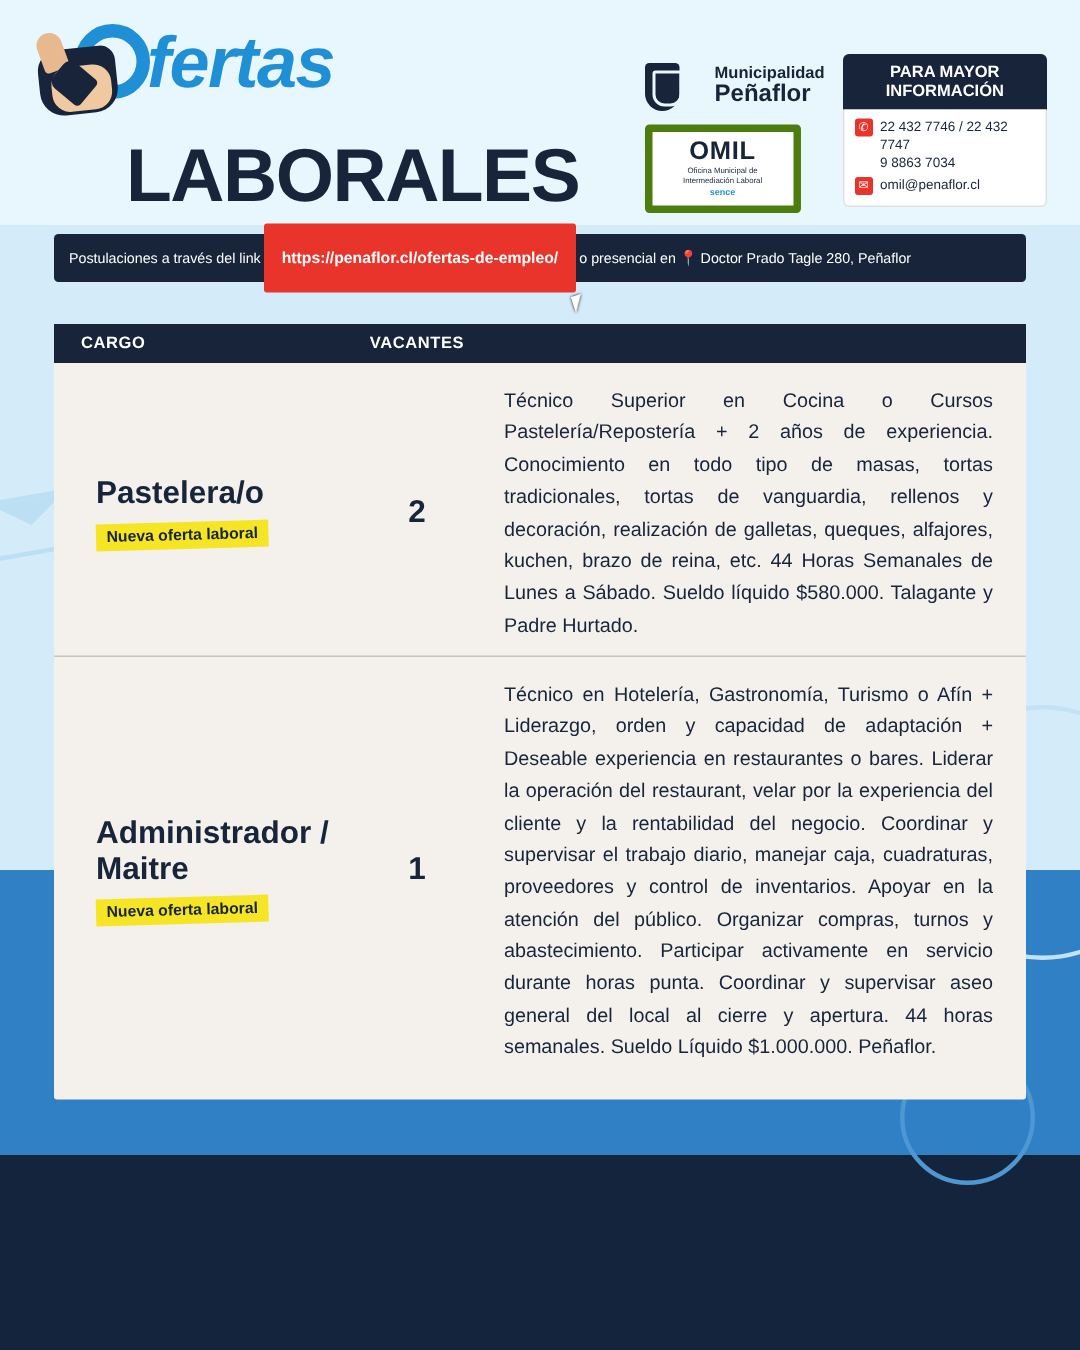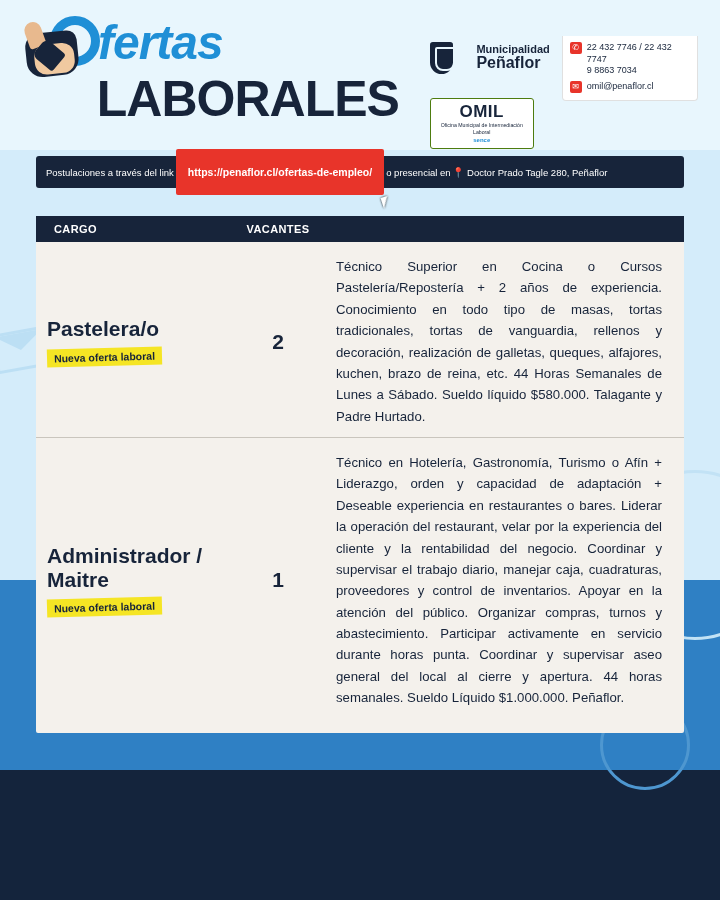--- a/index.html
+++ b/index.html
@@ -144,23 +144,22 @@
     line-height: 1;
     margin-left: -4px;
     font-style: italic;
   }
   .word-laborales {
     font-size: 50px;
     font-weight: bold;
     color: #17243a;
     letter-spacing: -1px;
     line-height: 1;
-    margin-top: 2px;
+    margin-top: 20px;
     margin-left: 48px;
-    text-align: center;
   }
 
   .muni-block {
     width: 120px;
     margin-top: 28px;
     margin-left: 18px;
   }
   .muni-row {
     display: flex;
     align-items: center;
@@ -186,23 +185,23 @@
     color: #17243a;
     line-height: 1.05;
   }
   .muni-text-2 {
     font-size: 16px;
     font-weight: bold;
     color: #17243a;
     line-height: 1.05;
   }
   .omil-box {
-    margin-top: 24px;
+    margin-top: 9px;
     background: #ffffff;
-    border: 1px solid #4d7c0f;
+    border: 5px solid #4d7c0f;
     border-radius: 3px;
     padding: 4px 6px 5px 6px;
     text-align: center;
     width: 104px;
   }
   .omil-title {
     font-size: 17px;
     font-weight: bold;
     color: #17243a;
     letter-spacing: 0.5px;
@@ -325,21 +324,21 @@
   .th-req   { flex: 1;      padding: 7px 0 7px 16px; }
 
   .row {
     display: flex;
     align-items: center;
     padding: 14px 0 10px 0;
   }
   .row + .row { border-top: 1px solid #c9c5bd; }
   .c-cargo {
     width: 200px;
-    padding: 0 10px 0 11px;
+    padding: 0 10px 0 28px;
   }
   .cargo-title {
     font-size: 21px;
     font-weight: bold;
     color: #17243a;
     line-height: 1.12;
   }
   .badge {
     display: inline-block;
     margin-top: 7px;
@@ -405,20 +404,24 @@
       </div>
     </div>
     <div class="omil-box">
       <div class="omil-title">OMIL</div>
       <div class="omil-sub">Oficina Municipal de Intermediación Laboral</div>
       <div class="omil-sence">sence</div>
     </div>
   </div>
 
   <div class="contact-box">
+    <div class="contact-head">
+      <div>PARA MAYOR</div>
+      <div>INFORMACIÓN</div>
+    </div>
     <div class="contact-body">
       <div class="contact-line">
         <span class="ico-sq">✆</span>
         <span>
           <span>22 432 7746  /  22 432 7747</span><br>
           <span>9 8863 7034</span>
         </span>
       </div>
       <div class="contact-line">
         <span class="ico-sq">✉</span>

